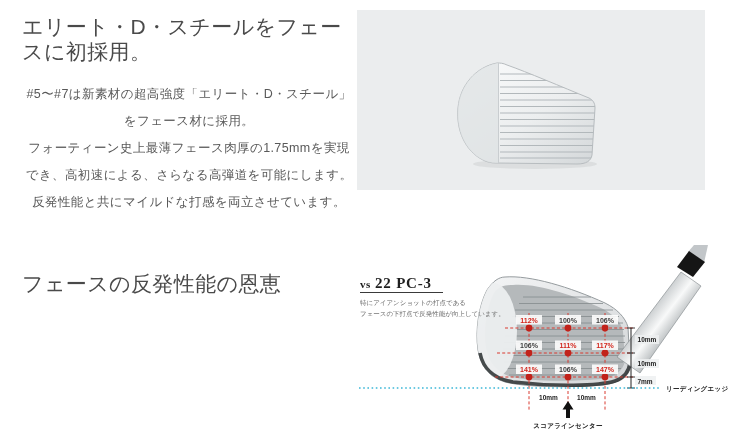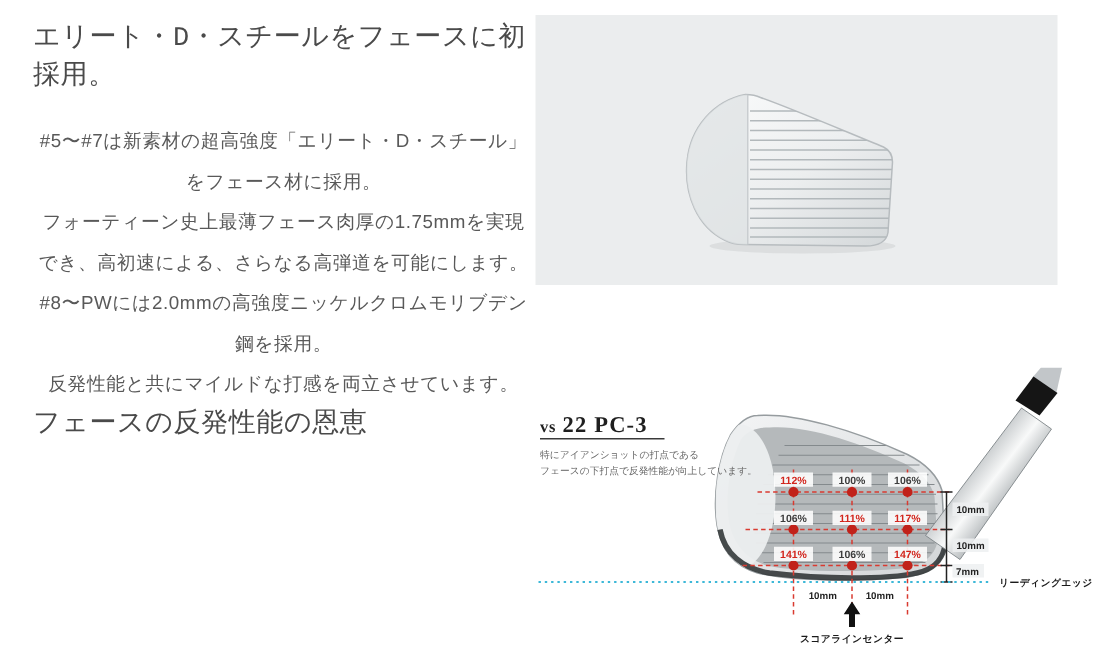--- a/index.html
+++ b/index.html
@@ -1,19 +1,19 @@
 <!DOCTYPE html>
 <html><head>
 <meta charset="utf-8">
 <style>
   html,body{margin:0;padding:0;background:#fff;}
   .canvas{position:relative;width:731px;height:441px;background:#ffffff;overflow:hidden;
           font-family:"Liberation Sans","DejaVu Sans",sans-serif;}
   .text-col{position:absolute;left:22px;width:334px;}
-  .sec-heading{margin:0 0 17px 0;font-size:18px;font-weight:400;color:#4a4a4a;letter-spacing:.4px;line-height:25px;font-family:Liberation Mono, monospace;}
+  .sec-heading{margin:0 0 17px 0;font-size:21px;font-weight:400;color:#4a4a4a;letter-spacing:.4px;line-height:25px;}
   .body-text p{margin:0;font-size:12.5px;color:#595959;line-height:27px;letter-spacing:.4px;word-break:break-all;text-align:center;}
   .photo-box{position:absolute;left:357px;top:10px;width:348px;height:180px;background:#ebedee;}
   .diagram-box{position:absolute;left:355px;top:245px;width:376px;height:196px;}
   svg{display:block;}
   
   .svg-title-vs{font:600 11px "Liberation Serif","DejaVu Serif",serif;fill:#1f1f1f;letter-spacing:.5px;}
   .svg-title{font:600 15px "Liberation Serif","DejaVu Serif",serif;fill:#1f1f1f;letter-spacing:.8px;}
   .svg-cap{font:6.5px "Liberation Sans","DejaVu Sans",sans-serif;fill:#666;}
   .pct{font:bold 7px "Liberation Sans","DejaVu Sans",sans-serif;fill:#3d3d3d;}
   .pct.hl{fill:#d2251c;}
@@ -23,21 +23,20 @@
 </head>
 <body>
 
 <div class="canvas">
 
   <div class="text-col" style="top:14px;">
     <h1 class="sec-heading">エリート・D・スチールをフェースに初採用。</h1>
     <div class="body-text">
       <p>#5〜#7は新素材の超高強度「エリート・D・スチール」をフェース材に採用。</p>
       <p>フォーティーン史上最薄フェース肉厚の1.75mmを実現でき、高初速による、さらなる高弾道を可能にします。</p>
-      <p>#8〜PWには2.0mmの高強度ニッケルクロムモリブデン鋼を採用。</p>
       <p>反発性能と共にマイルドな打感を両立させています。</p>
     </div>
   </div>
 
   <div class="photo-box">
     <svg width="348" height="180" viewBox="0 0 348 180">
       <defs>
         <linearGradient id="plateGrad" x1="0" y1="0" x2="1" y2="1">
           <stop offset="0" stop-color="#fbfcfc"></stop>
           <stop offset="0.55" stop-color="#eceeef"></stop>

